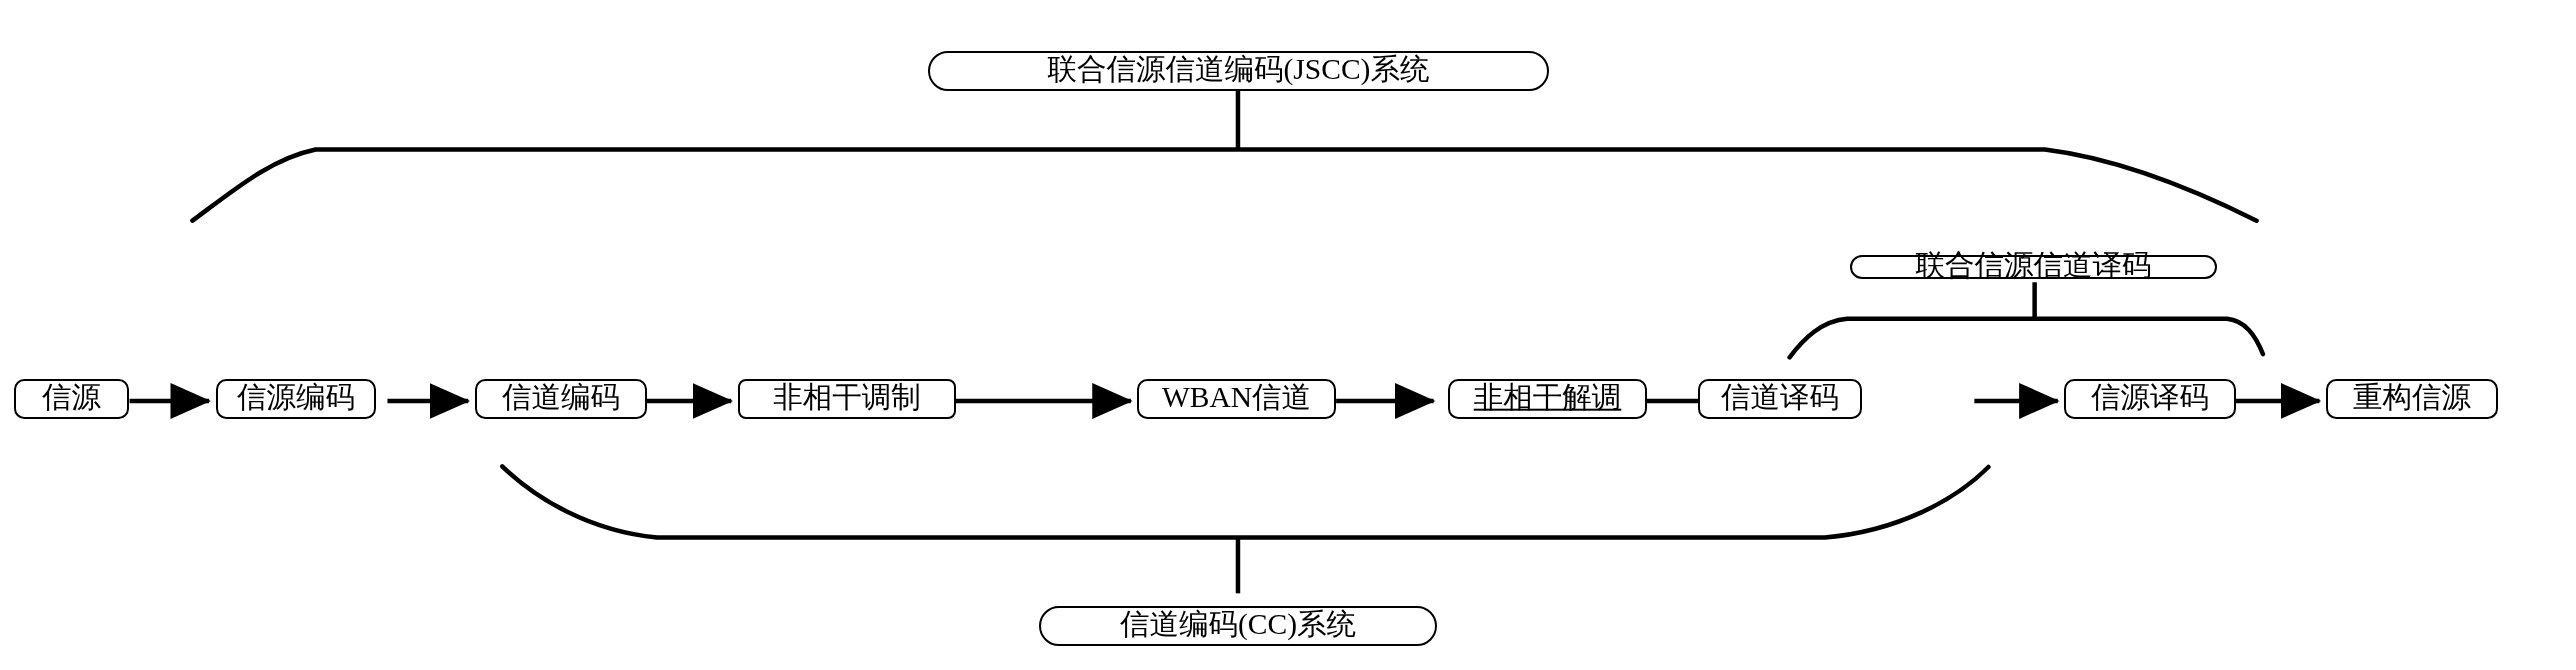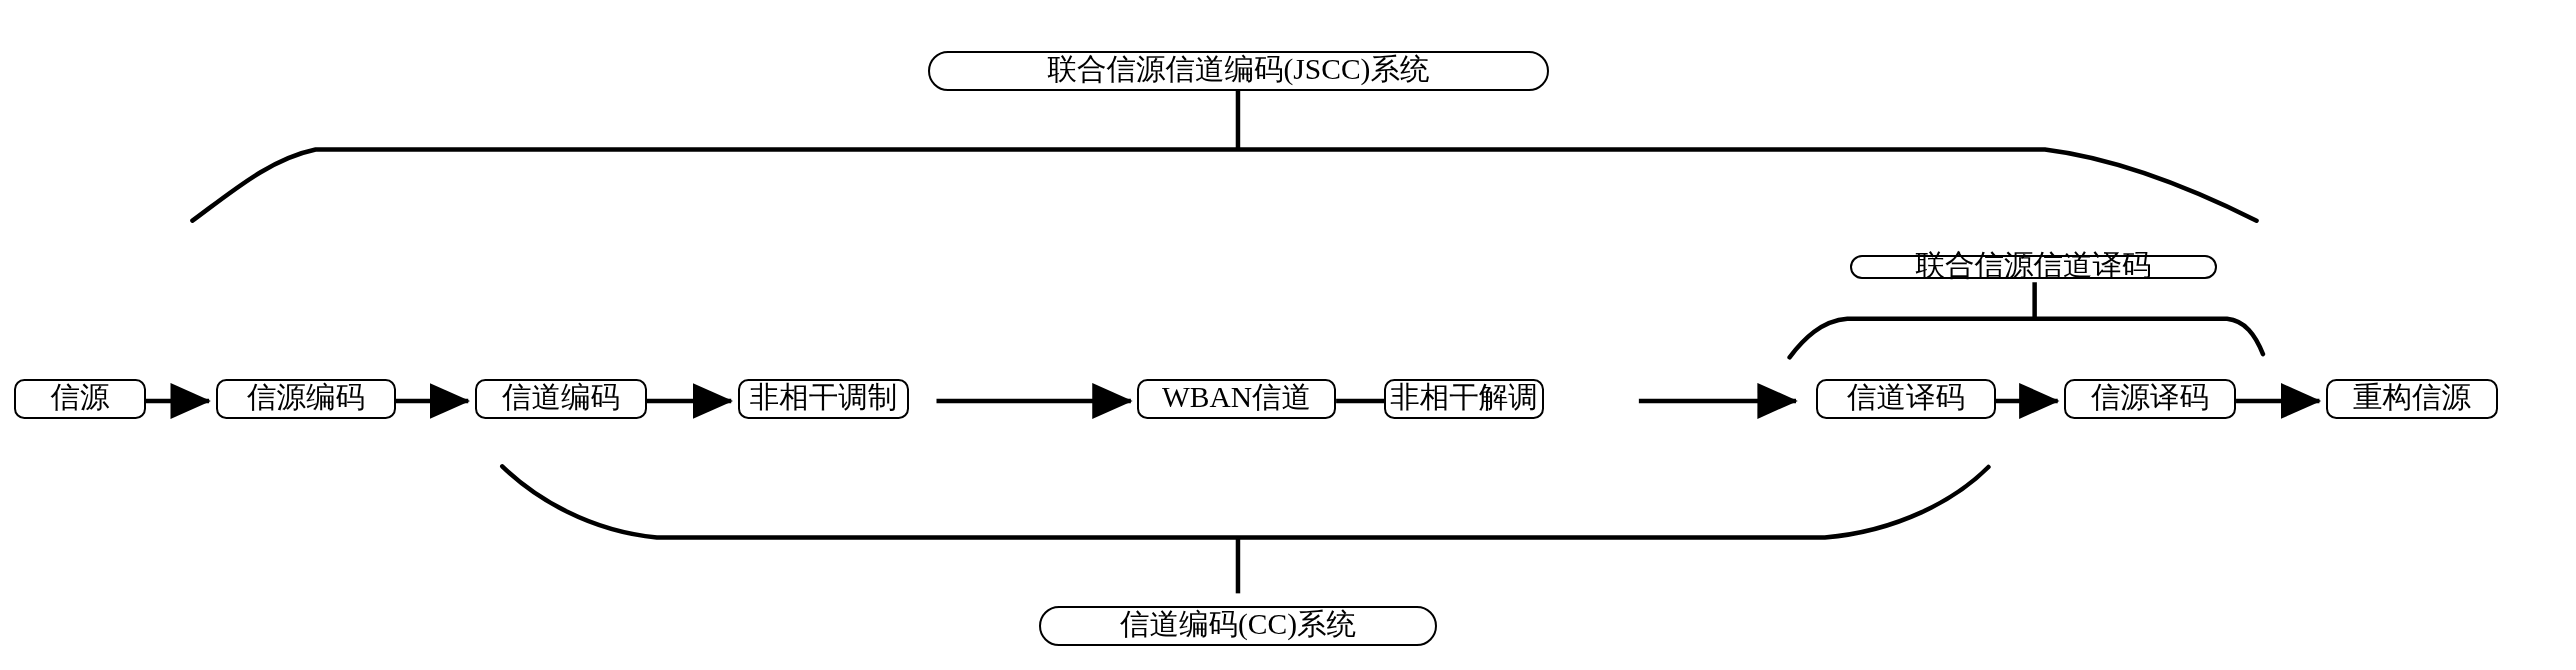--- a/index.html
+++ b/index.html
@@ -100,45 +100,45 @@
   </div>
 
   <div class="node group-node" style="left:1850px; top:242px; width:367px; height:24px;">
     <span class="node-label">联合信源信道译码</span>
   </div>
 
   <div class="node group-node" style="left:1039px; top:593px; width:398px; height:40px;">
     <span class="node-label">信道编码(CC)系统</span>
   </div>
 
-  <div class="node chain-node" style="left:14px; width:132px;">
+  <div class="node chain-node" style="left:14px; width:115px;">
     <span class="node-label">信源</span>
   </div>
 
-  <div class="node chain-node" style="left:216px; width:180px;">
+  <div class="node chain-node" style="left:216px; width:160px;">
     <span class="node-label">信源编码</span>
   </div>
 
   <div class="node chain-node" style="left:475px; width:172px;">
     <span class="node-label">信道编码</span>
   </div>
 
-  <div class="node chain-node" style="left:738px; width:171px;">
+  <div class="node chain-node" style="left:738px; width:218px;border-radius:8px;">
     <span class="node-label">非相干调制</span>
   </div>
 
   <div class="node chain-node" style="left:1137px; width:199px;">
     <span class="node-label">WBAN信道</span>
   </div>
 
-  <div class="node chain-node" style="left:1384px; width:160px;">
+  <div class="node chain-node" style="left:1448px; width:199px;text-decoration:underline;">
     <span class="node-label">非相干解调</span>
   </div>
 
-  <div class="node chain-node" style="left:1816px; width:180px;">
+  <div class="node chain-node" style="left:1698px; width:164px;">
     <span class="node-label">信道译码</span>
   </div>
 
   <div class="node chain-node" style="left:2064px; width:172px;">
     <span class="node-label">信源译码</span>
   </div>
 
   <div class="node chain-node" style="left:2326px; width:172px;">
     <span class="node-label">重构信源</span>
   </div>

